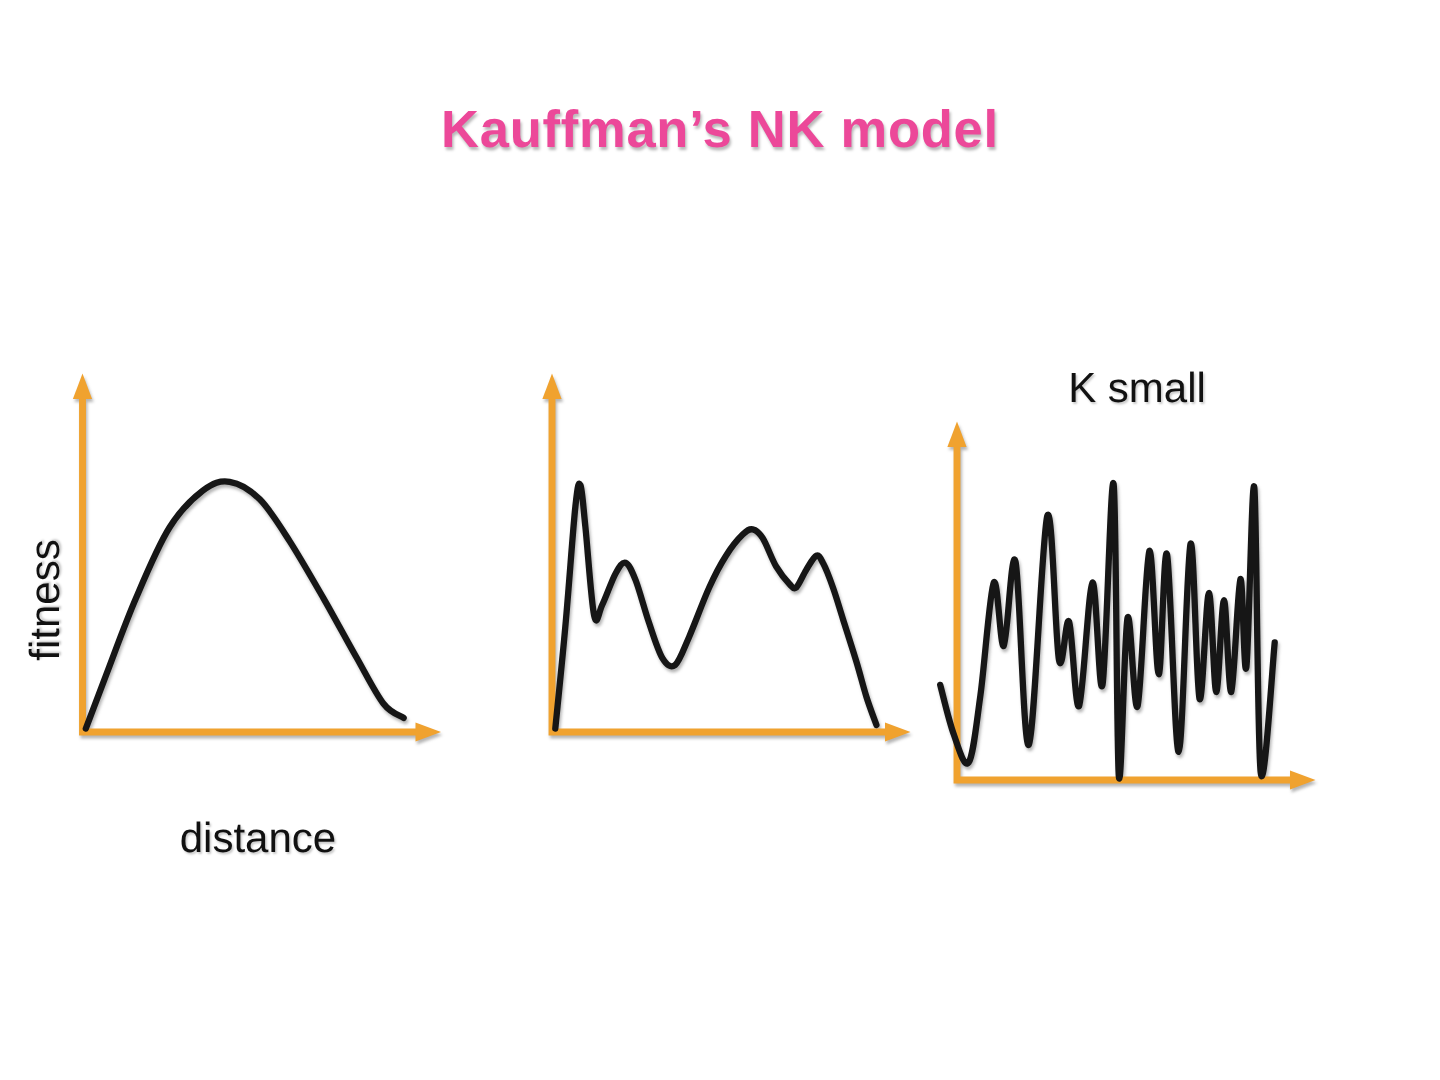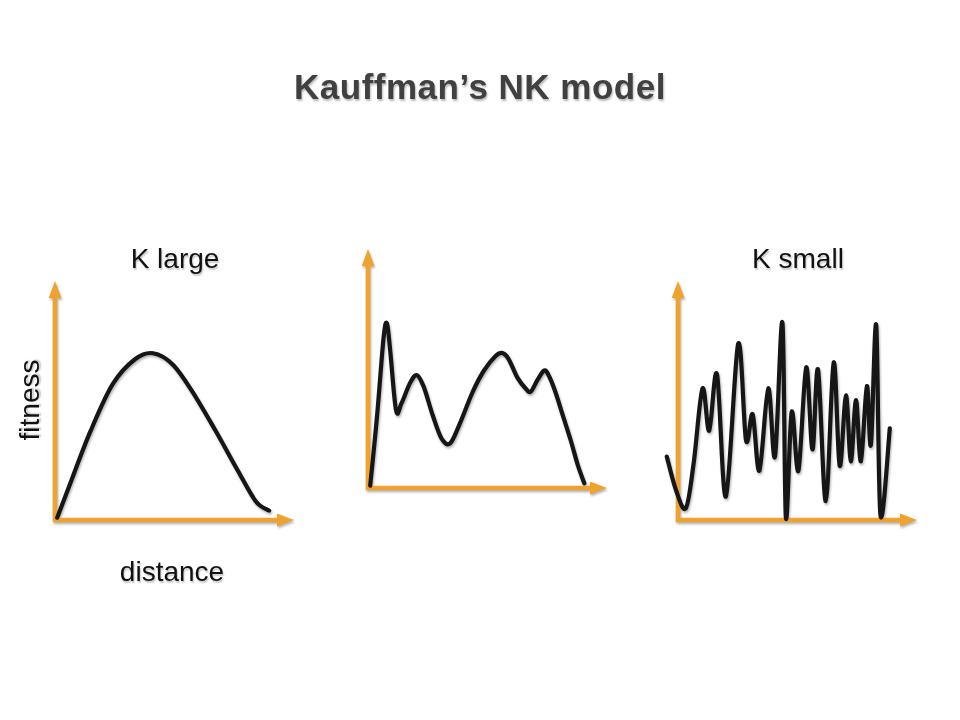--- a/index.html
+++ b/index.html
@@ -55,33 +55,32 @@
   }
   .y-axis-label {
     left: -37px;
     top: 386px;
     width: 130px;
     height: 28px;
     transform: rotate(-90deg);
   }
   .x-axis-label {
     left: 72px;
-    top: 556px;
+    top: 543px;
     width: 200px;
   }
 </style>
 </head>
 <body>
 
 <div class="slide" style="background: rgb(255, 255, 255);">
 
-  <h1 class="slide-title" style="color: #404040;">Kauffman’s NK model</h1>
+  <h1 class="slide-title" style="color: #ec4899;">Kauffman’s NK model</h1>
 
   <div class="chart" style="left:45px">
-    <div class="chart-title">K large</div>
     <div class="plot">
         <svg width="260" height="260" viewBox="0 0 260 260">
           <path d="M 10 20 L 10 245 L 235 245" fill="none" stroke="#f0a22f" stroke-width="4.6" stroke-linejoin="miter"></path>
           <polygon points="10,6 3.6,23 16.4,23" fill="#f0a22f"></polygon>
           <polygon points="249,245 232,238.6 232,251.4" fill="#f0a22f"></polygon>
           <path d="M 12.2 242.7 C 14.5 236.8, 20.0 221.9, 25.6 207.4 C 31.2 192.9, 38.6 172.1, 45.7 155.7 C 52.7 139.3, 60.5 120.6, 68.0 108.7 C 75.4 96.8, 83.6 89.1, 90.3 84.0 C 97.0 78.9, 101.8 77.2, 108.1 78.2 C 114.4 79.1, 121.5 83.2, 128.2 89.9 C 134.9 96.6, 141.2 107.1, 148.3 118.1 C 155.3 129.1, 163.1 142.8, 170.6 155.7 C 178.0 168.6, 186.2 183.9, 192.9 195.7 C 199.5 207.4, 205.5 219.5, 210.7 226.2 C 215.9 232.9, 221.8 234.0, 224.1 235.6" fill="none" stroke="#161616" stroke-width="4.2" stroke-linecap="round" stroke-linejoin="round"></path>
         </svg>
       </div>
   </div>
 
@@ -89,21 +88,21 @@
     <div class="plot">
         <svg width="260" height="260" viewBox="0 0 260 260">
           <path d="M 10 20 L 10 245 L 235 245" fill="none" stroke="#f0a22f" stroke-width="4.6" stroke-linejoin="miter"></path>
           <polygon points="10,6 3.6,23 16.4,23" fill="#f0a22f"></polygon>
           <polygon points="249,245 232,238.6 232,251.4" fill="#f0a22f"></polygon>
           <path d="M 12.2 242.7 C 13.3 231.3, 16.7 199.2, 18.9 174.5 C 21.2 149.8, 23.9 110.3, 25.6 94.6 C 27.3 78.9, 27.8 78.1, 29.0 80.5 C 30.1 82.9, 30.8 94.2, 32.3 108.7 C 33.8 123.2, 36.2 158.8, 38.1 167.4 C 40.0 176.1, 41.1 165.1, 43.4 160.4 C 45.8 155.7, 49.8 143.9, 52.4 139.3 C 55.0 134.6, 56.8 131.4, 59.1 132.2 C 61.3 133.0, 63.1 137.3, 65.8 143.9 C 68.4 150.6, 71.7 163.5, 74.7 172.2 C 77.6 180.8, 80.7 191.0, 83.6 195.7 C 86.5 200.3, 89.1 202.7, 92.1 200.3 C 95.0 198.0, 97.6 190.2, 101.4 181.6 C 105.2 172.9, 110.7 157.7, 114.8 148.7 C 118.9 139.6, 122.2 133.4, 126.0 127.5 C 129.7 121.6, 134.1 116.3, 137.1 113.4 C 140.1 110.5, 141.6 109.5, 143.8 109.9 C 146.0 110.3, 147.9 111.6, 150.5 115.8 C 153.1 119.9, 156.4 129.5, 159.4 134.6 C 162.4 139.6, 166.1 144.0, 168.3 146.3 C 170.6 148.7, 170.9 150.2, 172.8 148.7 C 174.6 147.1, 177.3 140.4, 179.5 136.9 C 181.7 133.4, 184.3 128.3, 186.2 127.5 C 188.0 126.7, 188.8 128.7, 190.6 132.2 C 192.5 135.7, 195.1 142.4, 197.3 148.7 C 199.5 154.9, 201.4 161.6, 204.0 169.8 C 206.6 178.0, 210.3 189.4, 212.9 198.0 C 215.5 206.6, 217.4 214.4, 219.6 221.5 C 221.8 228.6, 225.2 237.2, 226.3 240.3" fill="none" stroke="#161616" stroke-width="4.2" stroke-linecap="round" stroke-linejoin="round"></path>
         </svg>
       </div>
   </div>
 
-  <div class="chart" style="left:668px">
+  <div class="chart" style="left:628px">
     <div class="chart-title">K small</div>
     <div class="plot">
         <svg width="260" height="260" viewBox="0 0 260 260">
           <path d="M 10 20 L 10 245 L 235 245" fill="none" stroke="#f0a22f" stroke-width="4.6" stroke-linejoin="miter"></path>
           <polygon points="10,6 3.6,23 16.4,23" fill="#f0a22f"></polygon>
           <polygon points="249,245 232,238.6 232,251.4" fill="#f0a22f"></polygon>
           <path d="M -1.2 181.6 C 0.3 187.0, 4.6 205.8, 7.8 214.4 C 10.9 223.1, 14.8 237.6, 17.8 233.3 C 20.8 228.9, 22.8 208.6, 25.6 188.6 C 28.4 168.6, 31.9 118.9, 34.5 113.4 C 37.1 107.9, 38.8 158.0, 41.2 155.7 C 43.6 153.3, 46.2 88.3, 49.0 99.3 C 51.8 110.3, 54.4 226.6, 57.9 221.5 C 61.5 216.4, 66.9 78.2, 70.2 68.8 C 73.6 59.4, 75.6 153.3, 78.0 165.1 C 80.4 176.8, 82.5 134.2, 84.7 139.3 C 86.9 144.3, 88.8 200.0, 91.4 195.7 C 94.0 191.3, 97.7 115.7, 100.3 113.4 C 102.9 111.0, 104.7 192.5, 107.0 181.6 C 109.3 170.6, 112.5 37.4, 114.4 47.6 C 116.2 57.8, 116.4 227.8, 117.9 242.7 C 119.5 257.5, 121.6 144.7, 123.7 136.9 C 125.8 129.1, 128.0 203.1, 130.4 195.7 C 132.8 188.2, 135.9 95.8, 138.2 92.3 C 140.6 88.7, 142.5 174.1, 144.5 174.5 C 146.4 174.9, 147.8 86.0, 150.0 94.6 C 152.3 103.2, 155.2 227.4, 157.8 226.2 C 160.5 225.0, 163.3 93.4, 165.7 87.5 C 168.0 81.7, 169.6 185.5, 171.7 190.9 C 173.7 196.4, 176.1 121.2, 177.9 120.4 C 179.8 119.7, 181.2 185.5, 182.8 186.3 C 184.5 187.0, 186.3 125.1, 188.0 125.1 C 189.6 125.1, 191.0 188.6, 192.9 186.3 C 194.7 183.9, 197.2 113.8, 198.9 111.1 C 200.6 108.3, 201.3 180.0, 202.9 169.8 C 204.5 159.6, 206.6 38.2, 208.2 50.0 C 209.8 61.7, 210.2 223.1, 212.5 240.3 C 214.8 257.5, 220.3 167.8, 221.8 153.3" fill="none" stroke="#161616" stroke-width="4.2" stroke-linecap="round" stroke-linejoin="round"></path>
         </svg>
       </div>
   </div>

